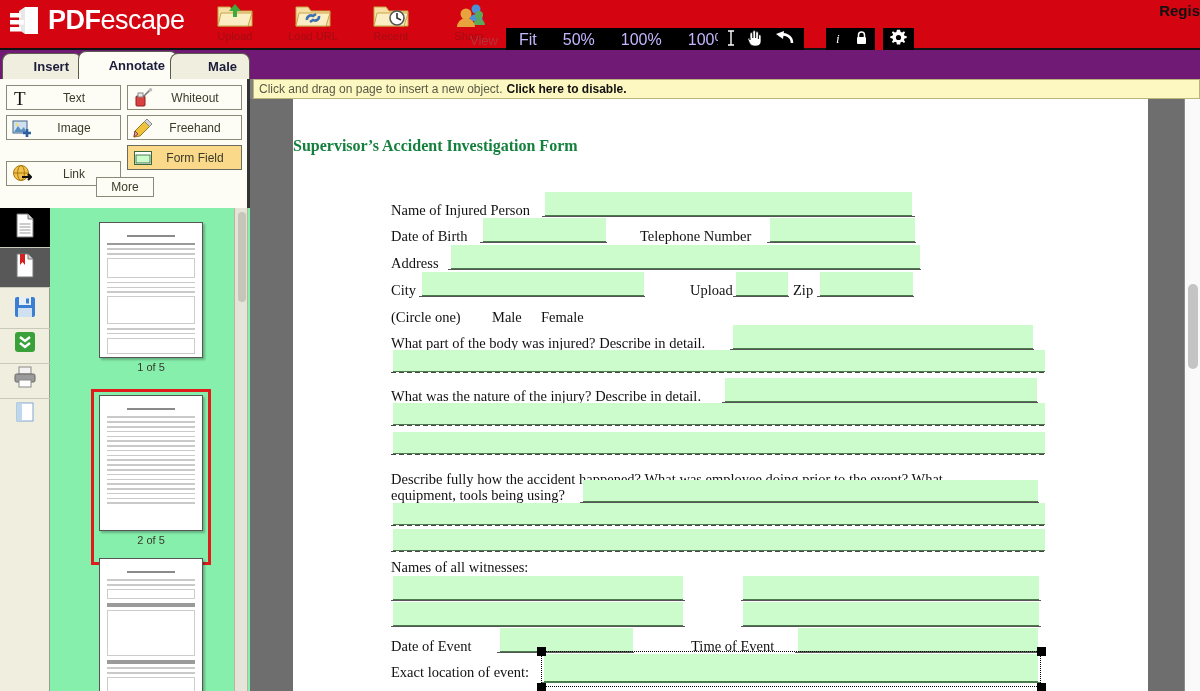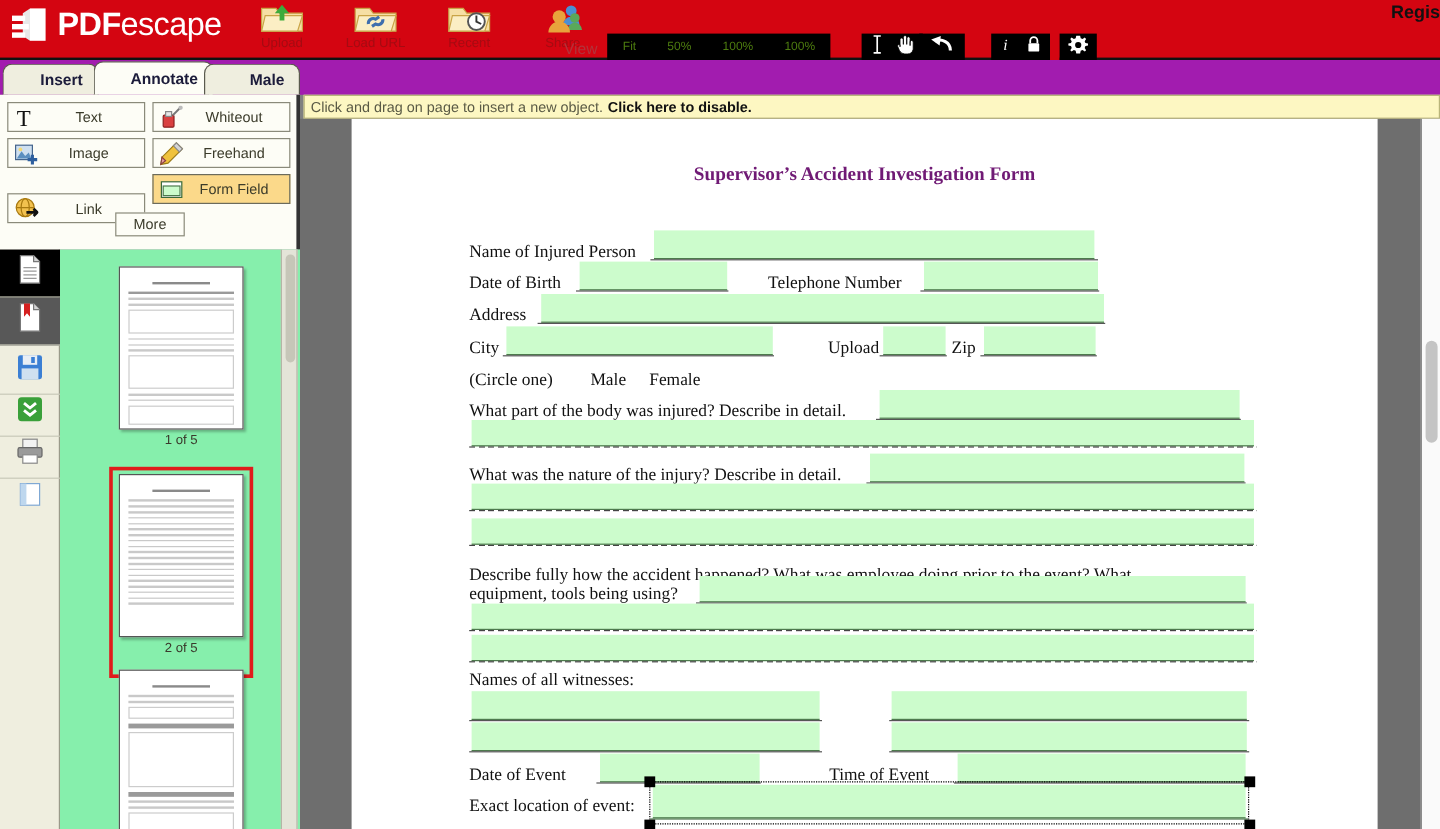--- a/index.html
+++ b/index.html
@@ -43,21 +43,21 @@
 
   .view-label {
     position: absolute; left: 470px; top: 33px;
     font-size: 13px; color: #b3333a;
   }
   .zoomgroup {
     position: absolute; left: 506px; top: 28px; height: 23px;
     background: #000; display: flex; align-items: center;
   }
   .zoomgroup .zbtn {
-    color: #4d7c0f; font-size: 10px; padding: 0 13px; line-height: 23px;
+    color: #c4b5fd; font-size: 16px; padding: 0 13px; line-height: 23px;
     cursor: pointer; white-space: nowrap;
   }
   .cursorgroup {
     position: absolute; left: 718px; top: 28px; height: 23px;
     background: #000; display: flex; align-items: center; padding: 0 6px; gap: 8px;
   }
   .undogroup {
     position: absolute; left: 766px; top: 28px; height: 23px;
     background: #000; display: flex; align-items: center; padding: 0 8px;
   }
@@ -71,21 +71,21 @@
   }
   .rightgroup .rg-sep { width: 8px; height: 23px; background: #d40511; }
   .register {
     position: absolute; right: 0px; top: 2px;
     font-size: 15px; font-weight: bold; color: #111;
   }
 
   
   .tabrow {
     position: absolute; left: 0; top: 50px; width: 1200px; height: 29px;
-    background: #a21caf;
+    background: #701a75;
   }
   .tab {
     position: absolute; top: 3px; height: 26px;
     background: #efeedf; border: 1px solid #5a5a4e;
     border-bottom: none;
     border-radius: 8px 8px 0 0;
     font-size: 13px; font-weight: bold; color: #1b1b3a;
     display: flex; align-items: center; justify-content: flex-end;
     padding: 0 12px 0 26px; cursor: pointer;
   }
@@ -227,21 +227,21 @@
     position: absolute; left: 250px; top: 99px; width: 950px; height: 592px;
     background: #6e6e6e; overflow: hidden;
   }
   .docpage {
     position: absolute; left: 43px; top: 0px; width: 855px; height: 592px;
     background: #fff;
     font-family: "Liberation Serif", serif;
   }
   .doctitle {
     position: absolute; top: 38px; left: 0; width: 100%;
-    text-align: center; font-size: 16px; font-weight: bold; color: #701a75;
+    font-size: 16px; font-weight: bold; color: #15803d;
   }
   .frow { position: absolute; font-size: 14.5px; color: #111; white-space: nowrap; }
   .fld {
     position: absolute; background: #ccfccc;
     border-bottom: 1px solid #4d7a4d;
   }
   .ruleline {
     position: absolute; border-bottom: 1px solid #555;
   }
   .dashline {

